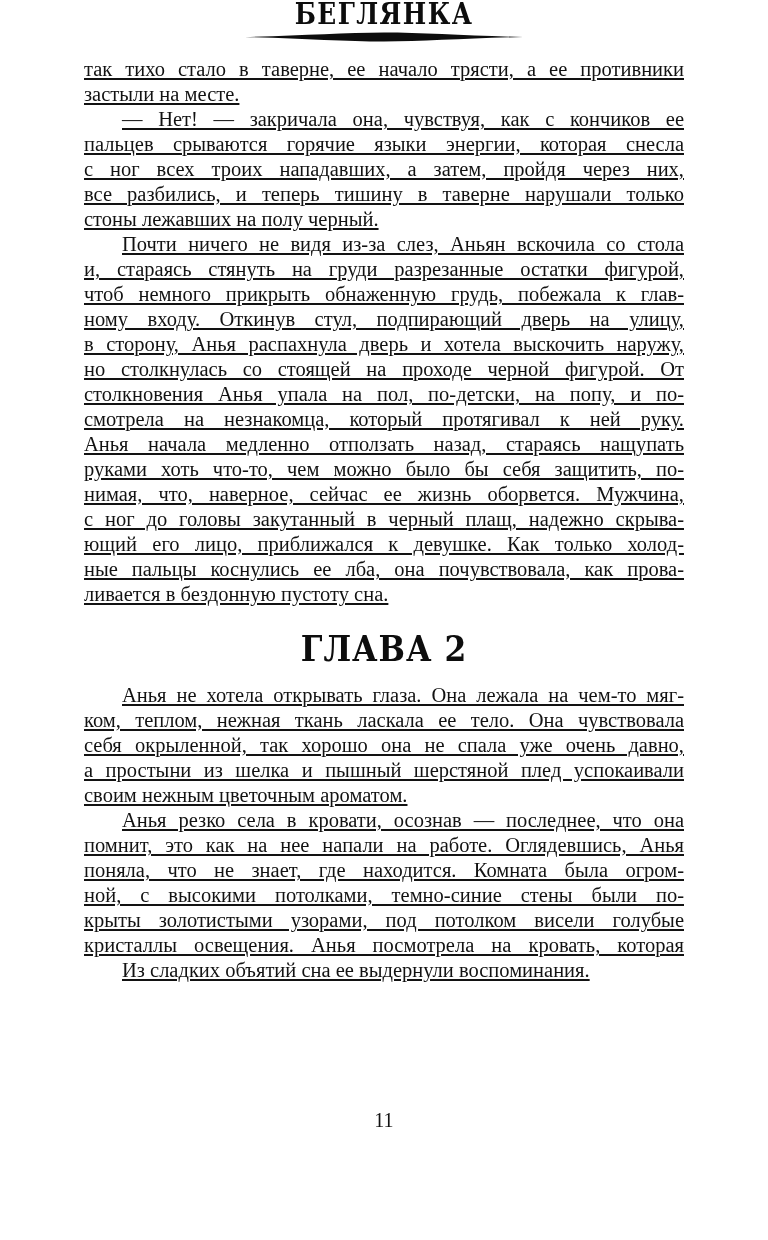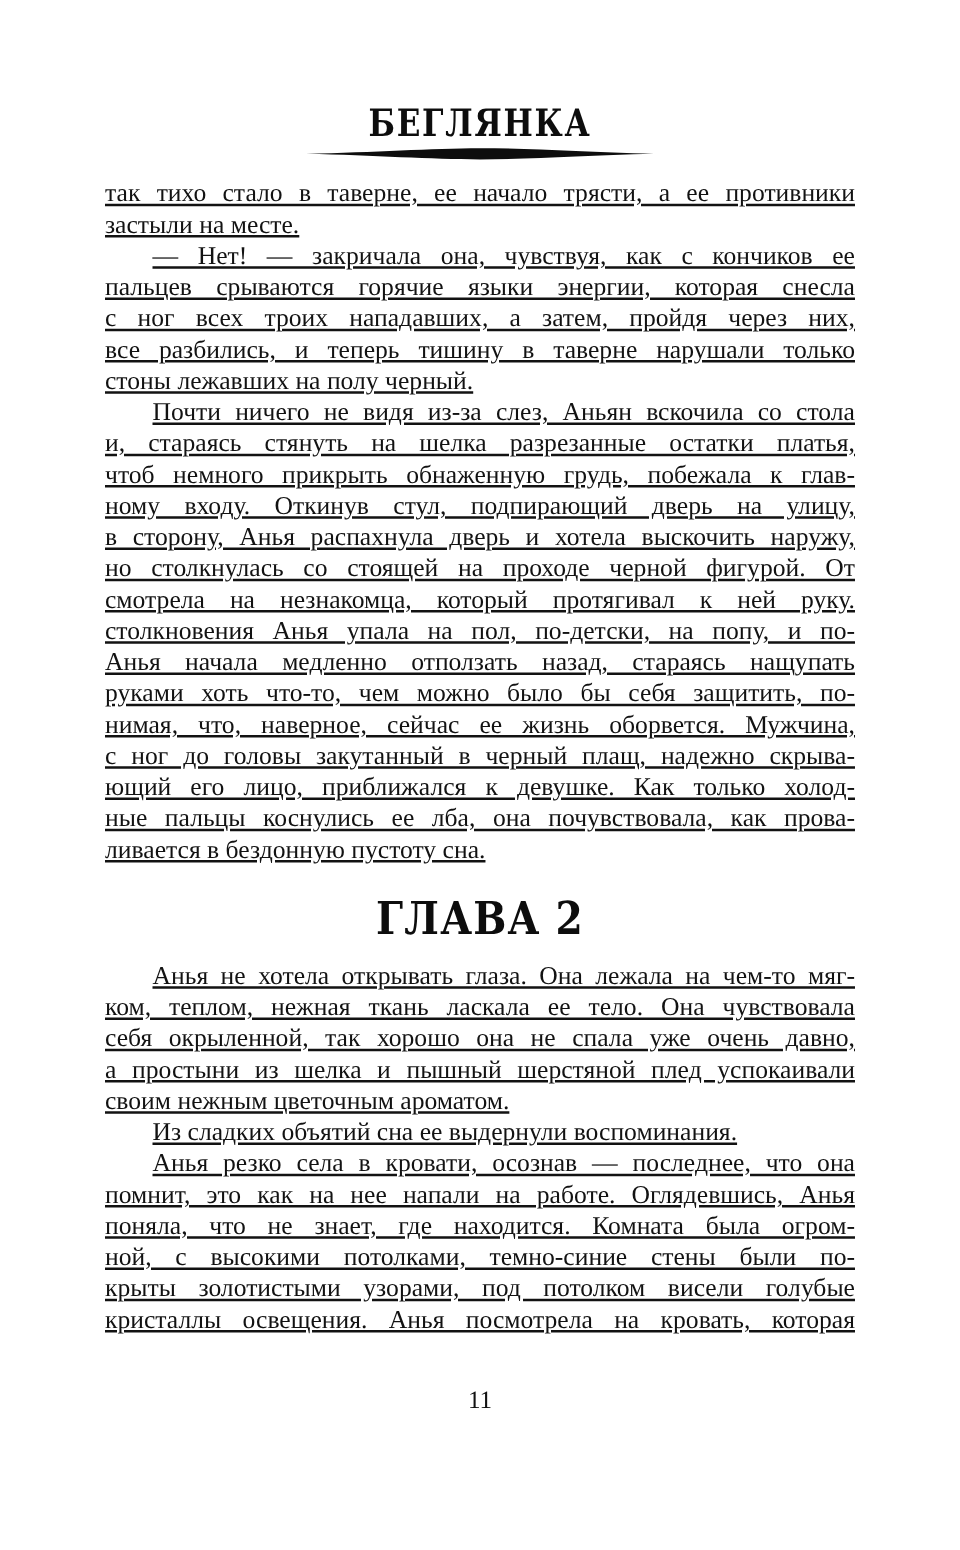--- a/index.html
+++ b/index.html
@@ -9,21 +9,20 @@
     font-family: "Liberation Serif", serif;
   }
   .page {
     position: relative;
     width: 768px; height: 1240px;
     background: #ffffff;
     color: #121212;
     overflow: hidden;
   }
   .book-header {
-    padding-top: 86px;
     text-align: center;
   }
   .running-title {
     display: inline-block;
     font-family: "DejaVu Serif", serif;
     font-weight: bold;
     font-size: 27px;
     line-height: 28px;
     letter-spacing: 1.5px;
     transform: scaleY(1.12) scaleX(0.92);
@@ -93,54 +92,54 @@
         </div>
         <div class="para">
           <div class="line indent">— Нет! — закричала она, чувствуя, как с кончиков ее</div>
           <div class="line">пальцев срываются горячие языки энергии, которая снесла</div>
           <div class="line">с ног всех троих нападавших, а затем, пройдя через них,</div>
           <div class="line">все разбились, и теперь тишину в таверне нарушали только</div>
           <div class="line last">стоны лежавших на полу черный.</div>
         </div>
         <div class="para">
           <div class="line indent">Почти ничего не видя из-за слез, Аньян вскочила со стола</div>
-          <div class="line">и, стараясь стянуть на шелка разрезанные остатки платья,</div>
+          <div class="line">и, стараясь стянуть на груди разрезанные остатки фигурой,</div>
           <div class="line">чтоб немного прикрыть обнаженную грудь, побежала к глав-</div>
           <div class="line">ному входу. Откинув стул, подпирающий дверь на улицу,</div>
           <div class="line">в сторону, Анья распахнула дверь и хотела выскочить наружу,</div>
           <div class="line">но столкнулась со стоящей на проходе черной фигурой. От</div>
+          <div class="line">столкновения Анья упала на пол, по-детски, на попу, и по-</div>
           <div class="line">смотрела на незнакомца, который протягивал к ней руку.</div>
-          <div class="line">столкновения Анья упала на пол, по-детски, на попу, и по-</div>
           <div class="line">Анья начала медленно отползать назад, стараясь нащупать</div>
           <div class="line">руками хоть что-то, чем можно было бы себя защитить, по-</div>
           <div class="line">нимая, что, наверное, сейчас ее жизнь оборвется. Мужчина,</div>
           <div class="line">с ног до головы закутанный в черный плащ, надежно скрыва-</div>
           <div class="line">ющий его лицо, приближался к девушке. Как только холод-</div>
           <div class="line">ные пальцы коснулись ее лба, она почувствовала, как прова-</div>
           <div class="line last">ливается в бездонную пустоту сна.</div>
         </div>
       </div>
     <div class="chapter-heading">ГЛАВА 2</div>
     <div id="after-chapter">
         <div class="para">
           <div class="line indent">Анья не хотела открывать глаза. Она лежала на чем-то мяг-</div>
           <div class="line">ком, теплом, нежная ткань ласкала ее тело. Она чувствовала</div>
           <div class="line">себя окрыленной, так хорошо она не спала уже очень давно,</div>
           <div class="line">а простыни из шелка и пышный шерстяной плед успокаивали</div>
           <div class="line last">своим нежным цветочным ароматом.</div>
         </div>
         <div class="para">
-          <div class="line indent last">Из сладких объятий сна ее выдернули воспоминания.</div>
-        </div>
-        <div class="para">
           <div class="line indent">Анья резко села в кровати, осознав — последнее, что она</div>
           <div class="line">помнит, это как на нее напали на работе. Оглядевшись, Анья</div>
           <div class="line">поняла, что не знает, где находится. Комната была огром-</div>
           <div class="line">ной, с высокими потолками, темно-синие стены были по-</div>
           <div class="line">крыты золотистыми узорами, под потолком висели голубые</div>
           <div class="line">кристаллы освещения. Анья посмотрела на кровать, которая</div>
+        </div>
+        <div class="para">
+          <div class="line indent last">Из сладких объятий сна ее выдернули воспоминания.</div>
         </div>
       </div>
   </div>
 
   <div class="page-number">11</div>
 
 </div>
 
 </body></html>

